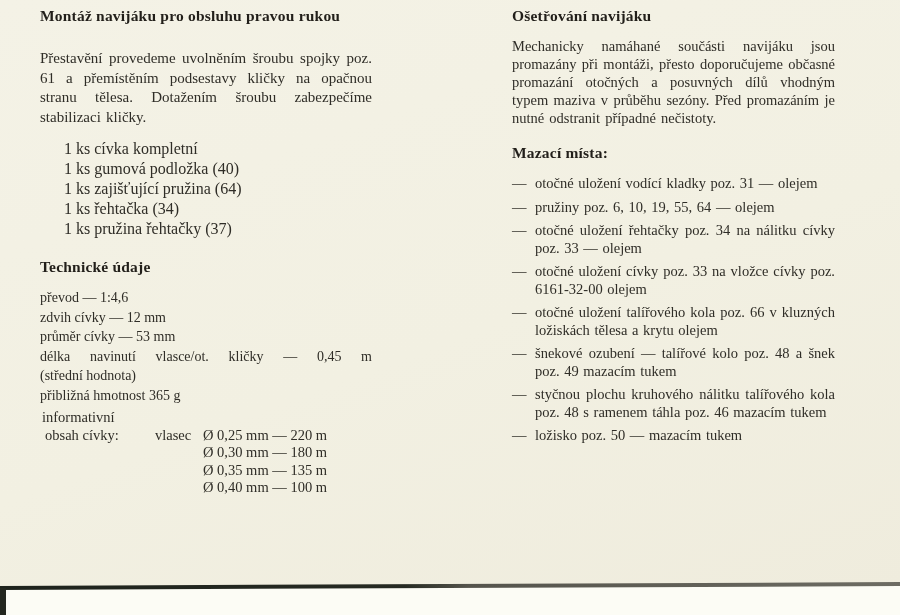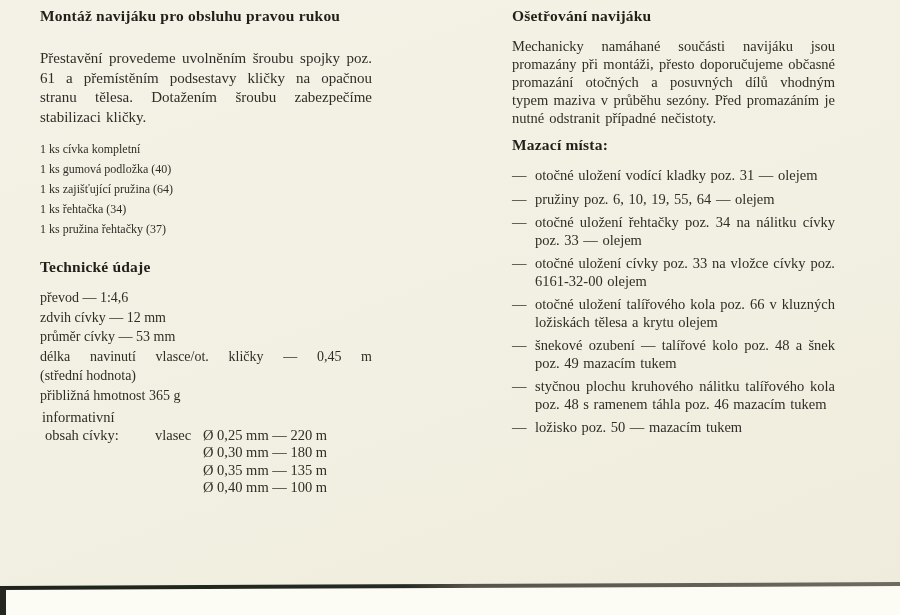--- a/index.html
+++ b/index.html
@@ -51,39 +51,39 @@
     text-align: justify; word-spacing: 1.5px;
     margin: 0;
   }
   .col-right .body-text {
     font-size: 14.5px; line-height: 18px;
     text-align: justify; word-spacing: 1.5px;
     margin: 0;
   }
   .mt-para   { margin-top: 23px !important; }
   .mt-h2     { margin-top: 17px; }
-  .parts-list { margin-top: 12px; font-size: 12px; line-height: 20px; }
+  .parts-list { margin-top: 12px; font-size: 16px; line-height: 20px; margin-left: 24px; }
   .mt-h3     { margin-top: 18px; }
   .specs-list { margin-top: 11px; font-size: 14px; line-height: 19.5px; }
   .spec-line.spread { text-align: justify; text-align-last: justify; word-spacing: 2px; }
 
   .capacity {
     margin-top: 4px;
     display: grid;
     grid-template-columns: 113px 48px auto;
     font-size: 14.5px; line-height: 17.5px;
     padding-left: 2px;
   }
   .cap-l1 { grid-column: 1 / 4; }
   .cap-l2 { grid-column: 1; padding-left: 3px; }
   .cap-prefix { grid-column: 2; }
   .cap-val { grid-column: 3; white-space: nowrap; }
 
   .right-para { margin-top: 11px !important; }
-  .mt-h2r { margin-top: 8px; }
+  .mt-h2r { margin-top: 16px; }
   .lube-list { margin-top: 12px; }
   .lube-item {
     display: flex;
     font-size: 14.5px; line-height: 17.5px;
     margin-bottom: 6px;
   }
   .lube-item .dash { width: 23px; flex: 0 0 23px; }
   .lube-item .txt { flex: 1; text-align: justify; word-spacing: 1px; }
 </style>
 </head>

